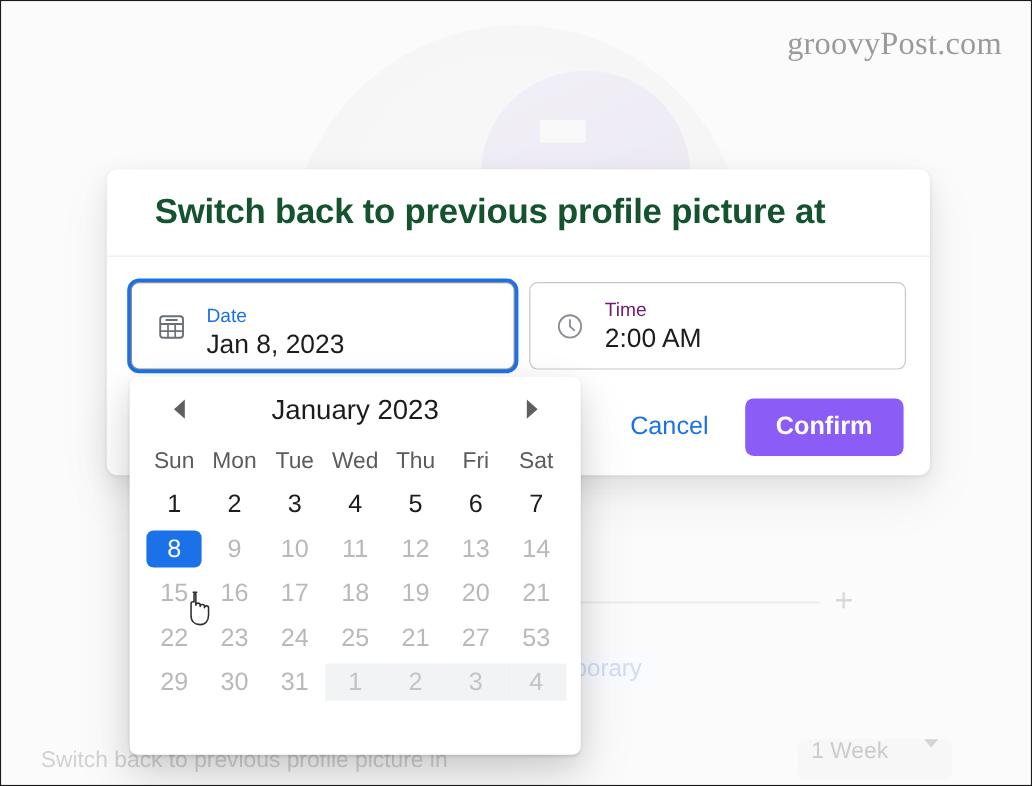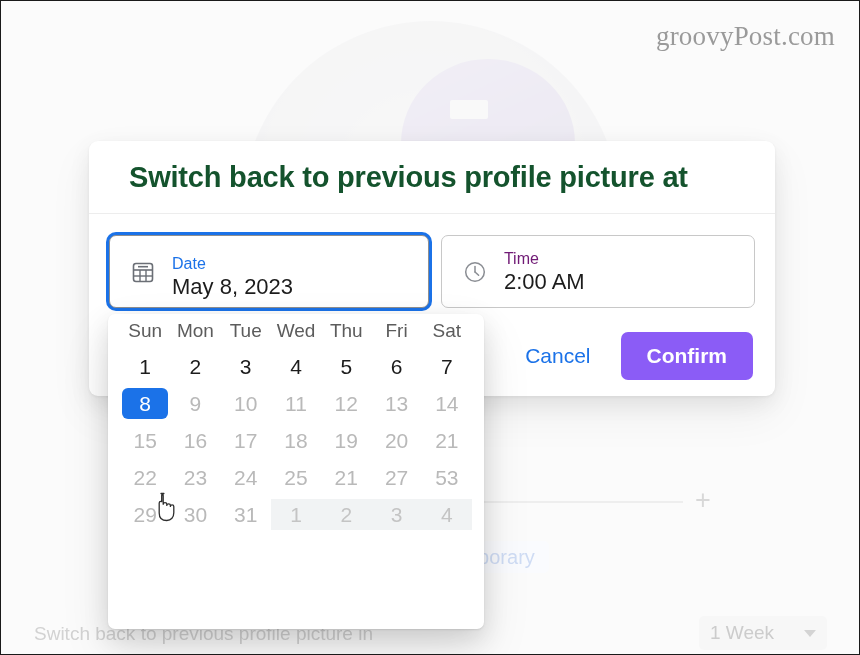--- a/index.html
+++ b/index.html
@@ -143,28 +143,27 @@
   #bg-bottom-label {
     position: absolute;
     left: 33px;
     top: 622px;
     font-size: 19px;
     color: #d2d2d2;
     white-space: nowrap;
   }
   #bg-dropdown {
     position: absolute;
-    left: 698px;
+    left: 664px;
     top: 615px;
     width: 128px;
     height: 34px;
     background: #f7f7f7;
     border-radius: 5px;
     display: flex;
-    align-items: center;
     justify-content: center;
     gap: 30px;
   }
   #bg-dropdown .dd-text {
     font-size: 19px;
     color: #cccccc;
   }
   #bg-dropdown .dd-caret {
     width: 0;
     height: 0;
@@ -437,21 +436,21 @@
             <rect x="3.5" y="4.5" width="19" height="18" rx="2.5" fill="none" stroke="#6b6f76" stroke-width="1.6"></rect>
             <line x1="3.5" y1="11" x2="22.5" y2="11" stroke="#6b6f76" stroke-width="1.6"></line>
             <line x1="10" y1="11" x2="10" y2="22.5" stroke="#6b6f76" stroke-width="1.4"></line>
             <line x1="16" y1="11" x2="16" y2="22.5" stroke="#6b6f76" stroke-width="1.4"></line>
             <line x1="3.5" y1="17" x2="22.5" y2="17" stroke="#6b6f76" stroke-width="1.4"></line>
             <line x1="8" y1="7.7" x2="18" y2="7.7" stroke="#6b6f76" stroke-width="1.6"></line>
           </svg>
         </span>
         <span class="field-text">
           <span class="field-label">Date</span>
-          <span class="field-value">May 8, 2023</span>
+          <span class="field-value">Jan 8, 2023</span>
         </span>
       </div>
 
       <div class="field time-field">
         <span class="field-icon">
           <svg width="26" height="26" viewBox="0 0 26 26">
             <circle cx="13" cy="13" r="9.3" fill="none" stroke="#8a8d93" stroke-width="1.5"></circle>
             <line x1="13" y1="13" x2="13" y2="7.6" stroke="#8a8d93" stroke-width="1.5" stroke-linecap="round"></line>
             <line x1="13" y1="13" x2="16.6" y2="16.3" stroke="#8a8d93" stroke-width="1.5" stroke-linecap="round"></line>
           </svg>
@@ -464,20 +463,29 @@
     </div>
 
     <div id="action-row">
       <button id="cancel-button">Cancel</button>
       <button id="confirm-button">Confirm</button>
     </div>
   </div>
 
   <div id="calendar">
 
+    <div id="cal-header">
+      <button class="nav-arrow">
+          <span class="tri-left"></span>
+        </button>
+      <span id="cal-title">January 2023</span>
+      <button class="nav-arrow">
+          <span class="tri-right"></span>
+        </button>
+    </div>
 
     <div id="weekday-row">
         <span class="weekday">Sun</span>
         <span class="weekday">Mon</span>
         <span class="weekday">Tue</span>
         <span class="weekday">Wed</span>
         <span class="weekday">Thu</span>
         <span class="weekday">Fri</span>
         <span class="weekday">Sat</span>
       </div>

